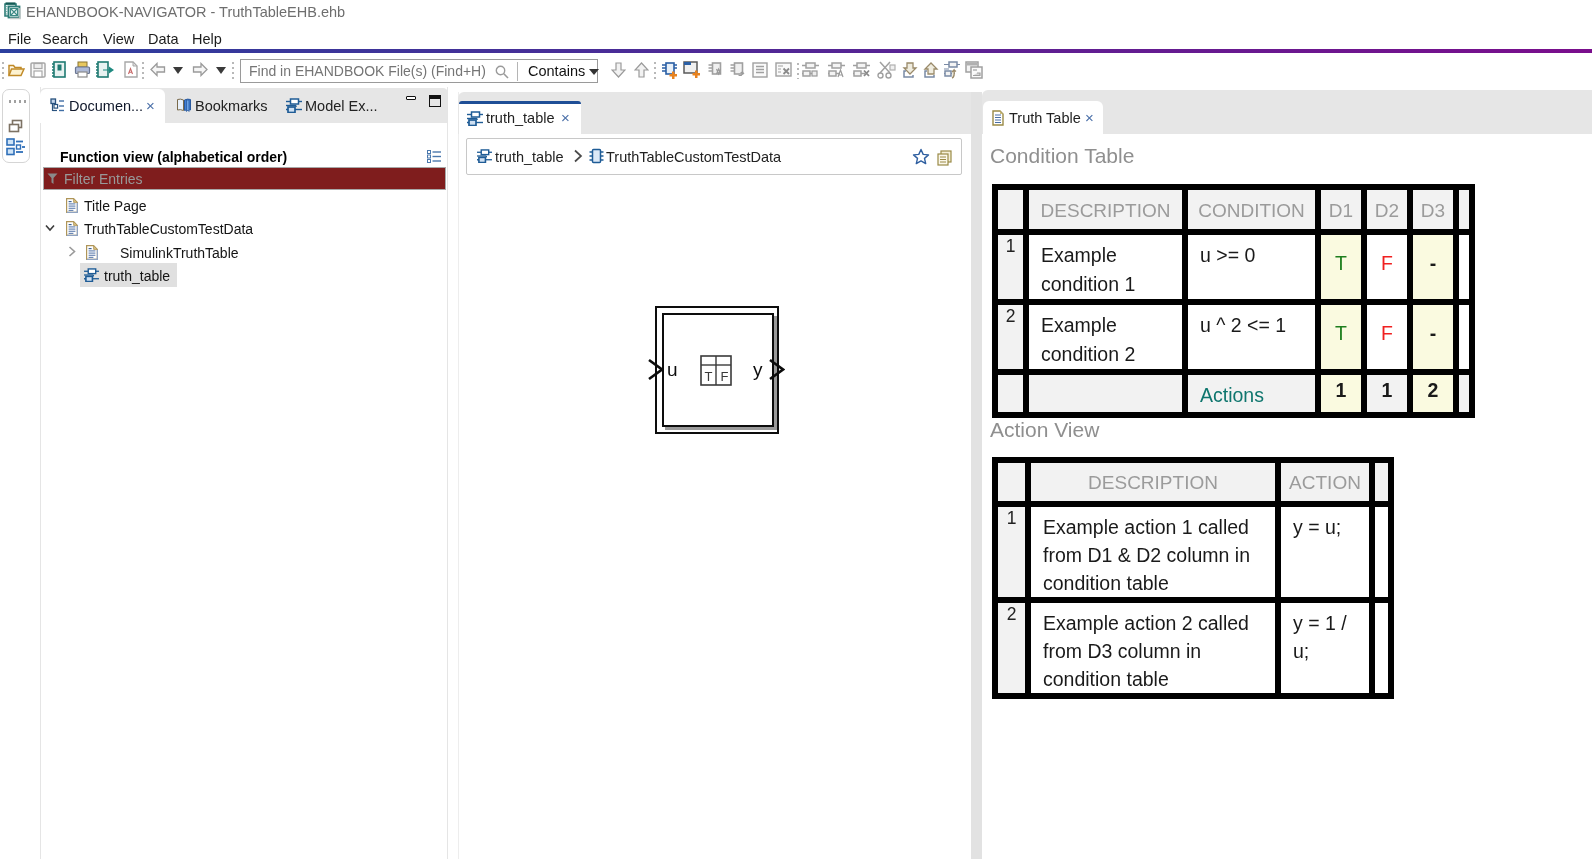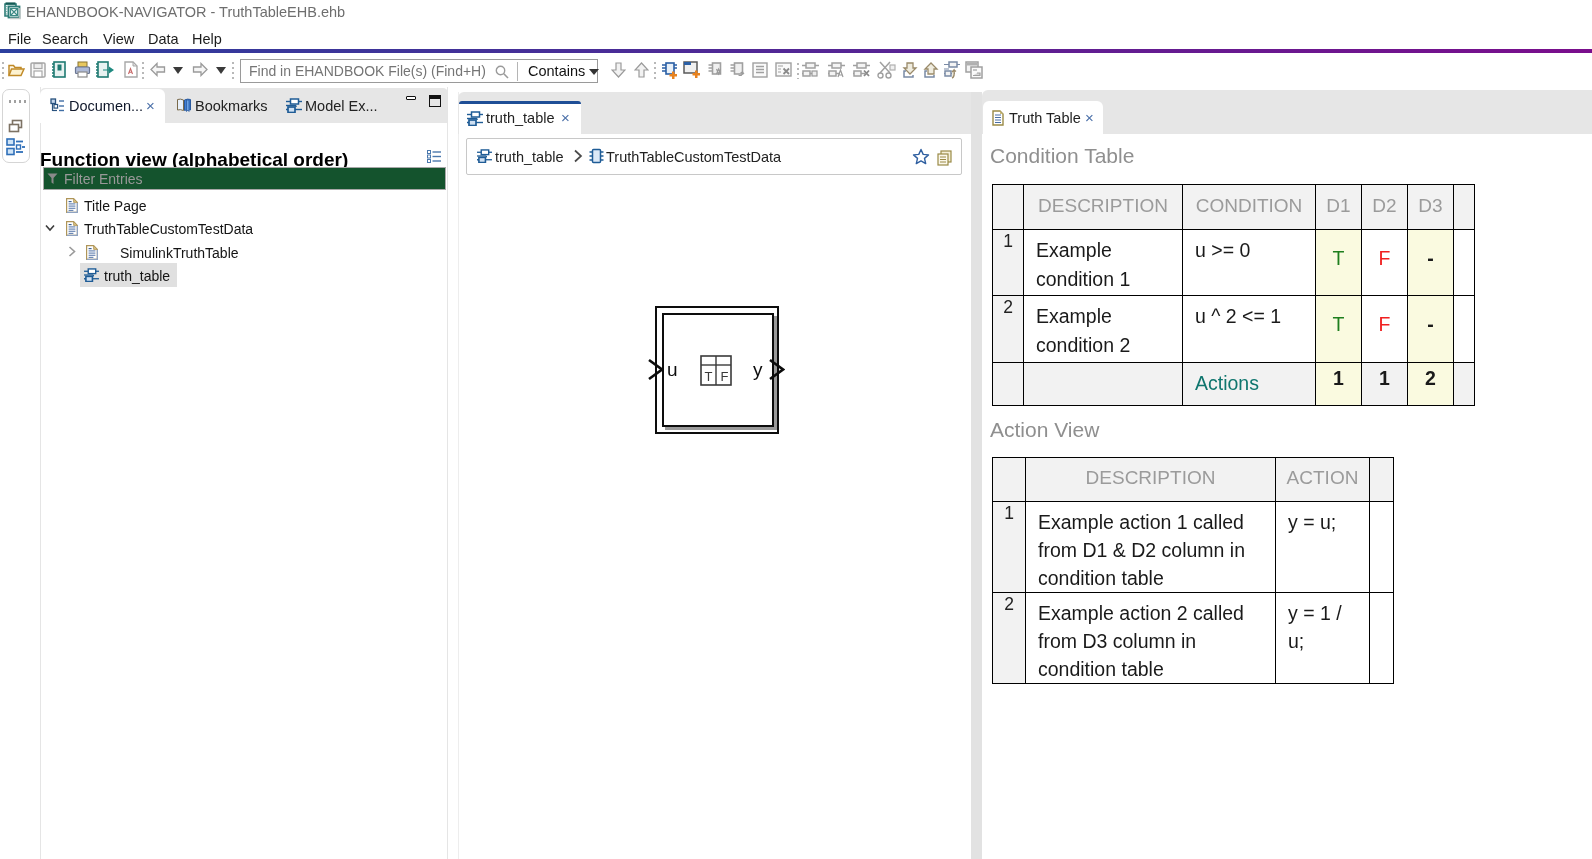--- a/index.html
+++ b/index.html
@@ -1,21 +1,21 @@
 <!DOCTYPE html>
 <html><head><meta charset="utf-8">
 <style>
 *{margin:0;padding:0;box-sizing:border-box}
 html,body{width:1592px;height:859px;font-family:"Liberation Sans",sans-serif;background:#fff;overflow:hidden}
 .abs{position:absolute}
 body{position:relative}
 svg{display:block}
 .treetxt{font-size:14px;color:#141414}
 .rtab{border-collapse:collapse;table-layout:fixed;font-size:19.5px;color:#1a1a1a}
-.rtab td{border:1px solid #000000;vertical-align:top;padding:6px 12px 0 12px;line-height:29px;overflow:hidden}
+.rtab td{border:6px solid #000000;vertical-align:top;padding:6px 12px 0 12px;line-height:29px;overflow:hidden}
 .rtab .g{background:#f2f2f2}
 .rtab .hd{color:#9b9b9b;padding-left:4px;padding-right:4px;font-size:19px}
 .rtab .y{background:#fafae0}
 .rtab .c{text-align:center;padding:14px 2px 0 2px}
 .rtab .num{text-align:center;padding:3px 2px 0 2px;color:#222;font-size:17.5px;line-height:16px}
 .rtab .gr{color:#1e7e1e}
 .rtab .rd{color:#f02020}
 .rtab .b{font-weight:bold}
 .rtab .am{color:#0f766e}
 .atab td{line-height:28px}
@@ -244,30 +244,30 @@
 <line x1="0" y1="7.5" x2="10" y2="7.5" stroke="#1f5c96" stroke-width="1.4"></line>
 <line x1="10" y1="7.5" x2="10" y2="9" stroke="#1f5c96" stroke-width="1.4"></line>
 <line x1="0" y1="11.5" x2="2" y2="11.5" stroke="#1f5c96" stroke-width="1.4"></line>
 <line x1="9" y1="11.5" x2="16" y2="11.5" stroke="#1f5c96" stroke-width="1.4"></line>
 </svg>
 <span class="abs" style="left:305px;top:98px;font-size:14.5px;color:#222">Model Ex...</span>
 
 <div class="abs" style="left:405.5px;top:95.5px;width:10.5px;height:4.5px;border:1.8px solid #111;border-radius:1px;background:#fff"></div>
 <div class="abs" style="left:429px;top:95px;width:12px;height:12px;border:1.6px solid #111;border-top-width:4px"></div>
 
-<div class="abs" style="left:40px;top:149px;font-size:19px;font-weight:bold;color:#000">Function view (alphabetical order)</div>
+<div class="abs" style="left:60px;top:149px;font-size:14px;font-weight:bold;color:#000">Function view (alphabetical order)</div>
 <svg class="abs" style="left:427px;top:150px" width="15" height="13" viewBox="0 0 15 13">
 <rect x="0.5" y="0.5" width="3" height="3" fill="none" stroke="#4a78ad" stroke-width="1"></rect>
 <rect x="0.5" y="5" width="3" height="3" fill="none" stroke="#4a78ad" stroke-width="1"></rect>
 <rect x="0.5" y="9.5" width="3" height="3" fill="none" stroke="#4a78ad" stroke-width="1"></rect>
 <line x1="5.5" y1="2" x2="14" y2="2" stroke="#4a78ad" stroke-width="1.4"></line>
 <line x1="5.5" y1="6.5" x2="14" y2="6.5" stroke="#4a78ad" stroke-width="1.4"></line>
 <line x1="5.5" y1="11" x2="14" y2="11" stroke="#4a78ad" stroke-width="1.4"></line>
 </svg>
-<div class="abs" style="left:43px;top:167px;width:403px;height:23px;border:1px solid #a8a8a8;background:#14532d">
+<div class="abs" style="left:43px;top:167px;width:403px;height:23px;border:1px solid #a8a8a8;background:#7f1d1d">
 <svg class="abs" style="left:3px;top:5px" width="11" height="12" viewBox="0 0 11 12">
       <path d="M0.5 0.5 L10.5 0.5 L6.5 5 L6.5 11 L4.5 9.5 L4.5 5 Z" fill="#8a8a8a"></path>
     </svg>
 <span class="abs" style="left:20px;top:3px;font-size:14px;color:#999">Filter Entries</span>
 </div>
 
 <svg class="abs" style="left:45px;top:224px" width="10" height="8" viewBox="0 0 10 8">
     <path d="M1 1.5 L5 6 L9 1.5" fill="none" stroke="#3c3c3c" stroke-width="1.6"></path>
   </svg>
 <svg class="abs" style="left:68px;top:246px" width="8" height="11" viewBox="0 0 8 11">

